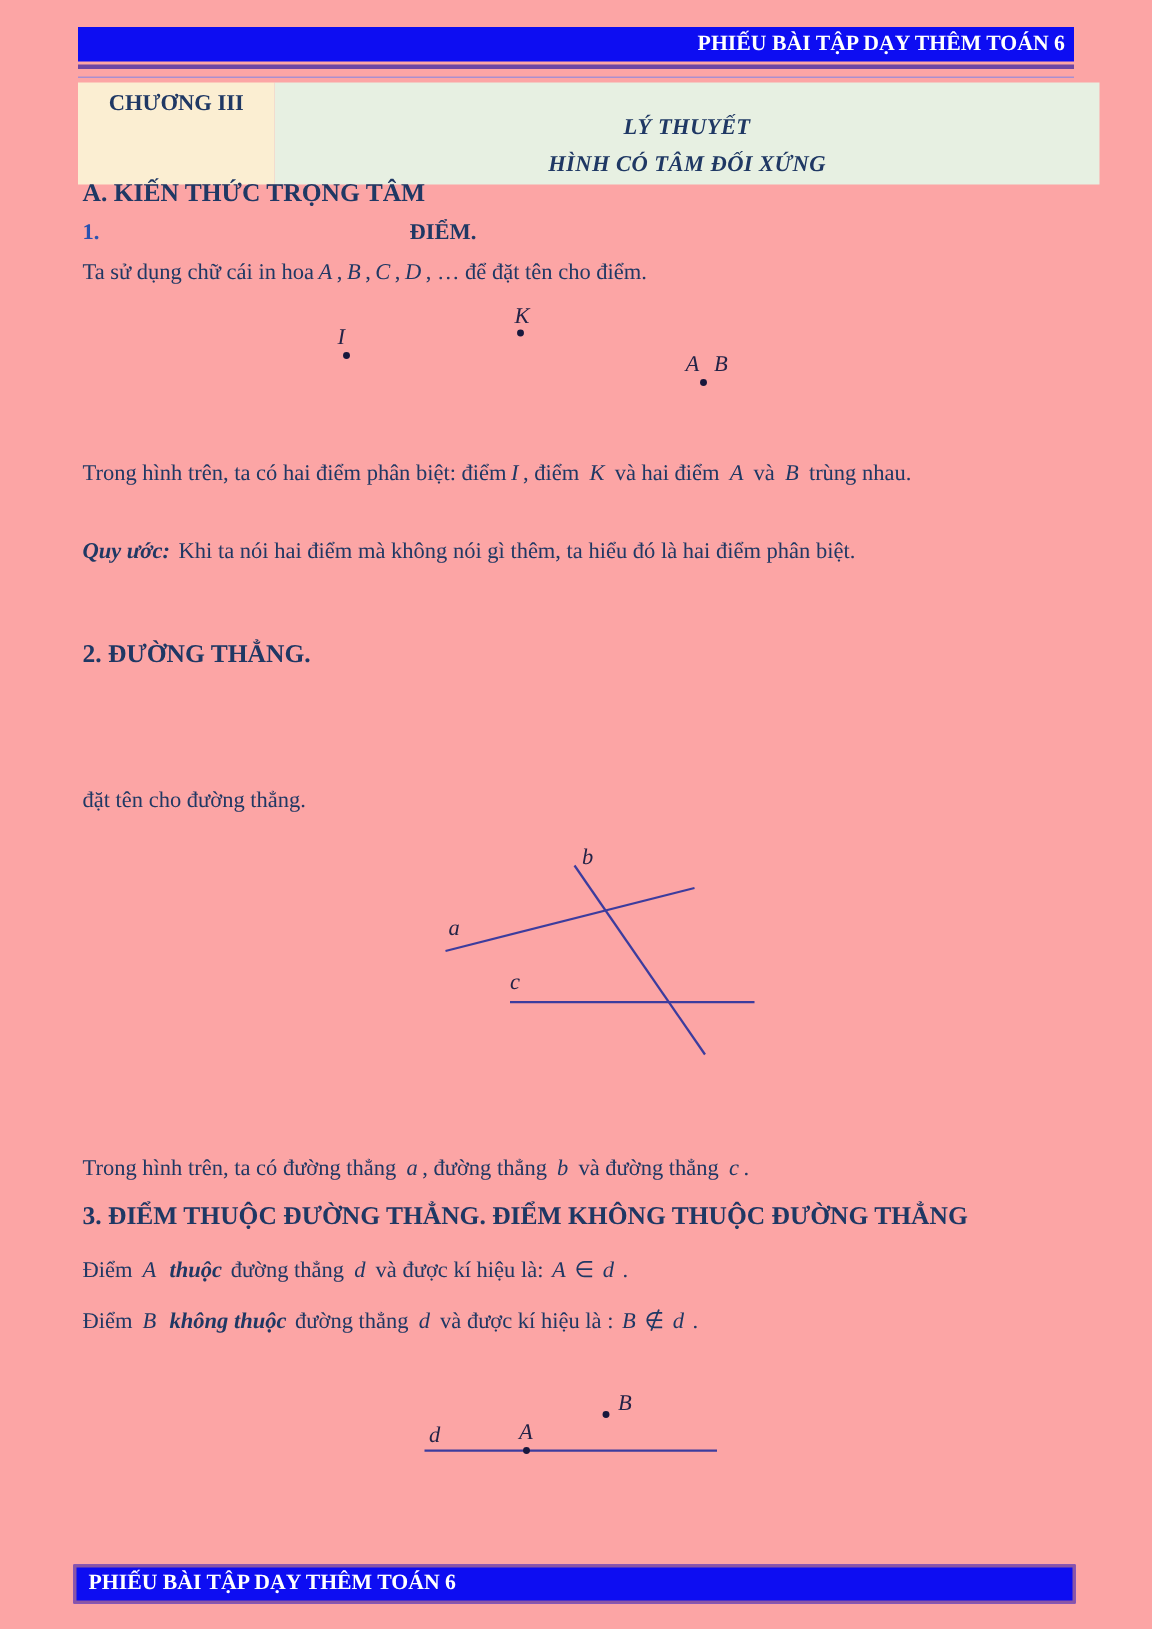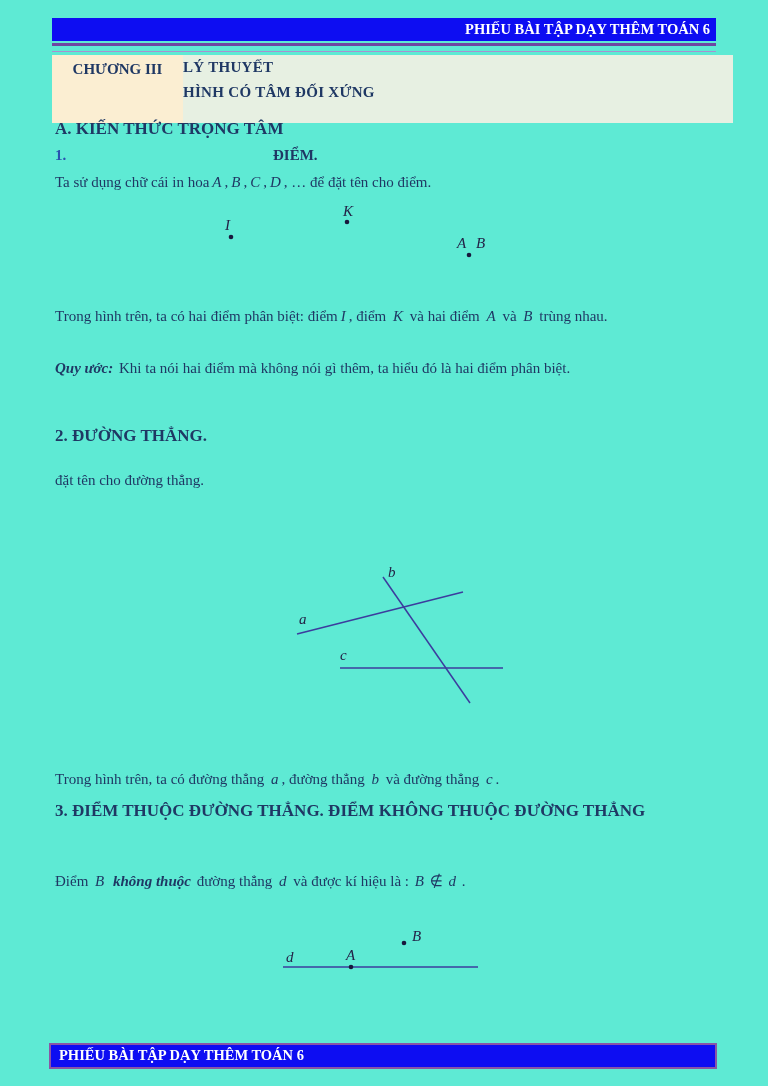--- a/index.html
+++ b/index.html
@@ -1,36 +1,36 @@
 <!DOCTYPE html>
 <html><head>
 <meta charset="utf-8">
 <style>
   html,body{margin:0;padding:0;background:#ffffff;}
-  .page{position:relative;width:768px;height:1086px;background:#5eead4;overflow:hidden;
+  .page{position:relative;width:768px;height:1086px;background:#fca5a5;overflow:hidden;
         font-family:"Liberation Serif",serif;color:#1F3864;}
   .abs{position:absolute;}
 
   
   .topbar{left:52px;top:18px;width:664px;height:23px;background:#0D0DF2;
           color:#ffffff;font-weight:bold;font-size:14.5px;line-height:23px;
           text-align:right;padding-right:6px;box-sizing:border-box;}
   .toprule{left:52px;top:43px;width:664px;height:5px;
            border-top:3px solid #6E46A3;border-bottom:1px solid #A98FD0;box-sizing:content-box;}
   .botbar{left:49px;top:1043px;width:668px;height:26px;background:#0D0DF2;
           border:2px solid #8A55A5;box-sizing:border-box;
           color:#ffffff;font-weight:bold;font-size:14.5px;line-height:21px;padding-left:8px;}
 
   
   .chapbox{left:52px;top:55px;width:681px;height:68px;display:flex;}
   .chap-left{width:131px;background:#FBEED2;text-align:center;font-weight:bold;
              font-size:15px;padding-top:6px;box-sizing:border-box;}
-  .chap-right{flex:1;background:#E7F0E2;text-align:left;font-weight:bold;
-              font-size:15px;padding-top:0;box-sizing:border-box;line-height:25px;
-              letter-spacing:.3px;}
+  .chap-right{flex:1;background:#E7F0E2;text-align:center;font-weight:bold;
+              font-size:15px;padding-top:18px;box-sizing:border-box;line-height:25px;
+              letter-spacing:.3px;font-style:italic;}
 
   
   .h{font-weight:bold;font-size:17px;color:#1F3864;white-space:nowrap;}
   .para{font-size:15px;line-height:20px;color:#1F3864;white-space:nowrap;}
   .num{font-weight:bold;color:#2A52B0;}
   .s1title{position:absolute;left:218px;top:0;font-weight:bold;}
   .mv{font-style:italic;margin:0 3px;}
   .bi{font-weight:bold;font-style:italic;margin:0 2px;}
   .op{font-style:normal;}
   .fx{font-style:italic;margin:0 2px;}
@@ -73,37 +73,38 @@
     <span class="flabel" style="left:307px;top:38px;">A</span>
     <span class="flabel" style="left:326px;top:38px;">B</span>
   </div>
 
   <div class="abs para" style="left:55px;top:306px;"><span>Trong hình trên, ta có hai điểm phân biệt: điểm</span><span class="mv">I</span><span>, điểm</span> <span class="mv">K</span> <span>và hai điểm</span> <span class="mv">A</span> <span>và</span> <span class="mv">B</span> <span>trùng nhau.</span></div>
 
   <div class="abs para" style="left:55px;top:358px;"><span class="bi" style="margin-left:0;">Quy ước:</span><span> Khi ta nói hai điểm mà không nói gì thêm, ta hiểu đó là hai điểm phân biệt.</span></div>
 
   <div class="abs h" style="left:55px;top:426px;">2. ĐƯỜNG THẲNG.</div>
 
-  <div class="abs para" style="left:55px;top:470px;">đặt tên cho đường thẳng.</div>
+  <div class="abs para" style="left:55px;top:524px;">đặt tên cho đường thẳng.</div>
 
   <div class="fig" style="left:270px;top:558px;width:250px;height:150px;">
     <svg width="250" height="150" viewBox="0 0 250 150">
       <line x1="113" y1="19" x2="200" y2="145" stroke="#3C3C9E" stroke-width="1.5"></line>
       <line x1="27" y1="76" x2="193" y2="34" stroke="#3C3C9E" stroke-width="1.5"></line>
       <line x1="70" y1="110" x2="233" y2="110" stroke="#3C3C9E" stroke-width="1.5"></line>
     </svg>
     <span class="flabel" style="left:118px;top:7px;">b</span>
     <span class="flabel" style="left:29px;top:54px;">a</span>
     <span class="flabel" style="left:70px;top:90px;">c</span>
   </div>
 
   <div class="abs para" style="left:55px;top:769px;"><span>Trong hình trên, ta có đường thẳng</span> <span class="mv">a</span><span>, đường thẳng</span> <span class="mv">b</span> <span>và đường thẳng</span> <span class="mv">c</span><span>.</span></div>
 
   <div class="abs h" style="left:55px;top:801px;">3. ĐIỂM THUỘC ĐƯỜNG THẲNG. ĐIỂM KHÔNG THUỘC ĐƯỜNG THẲNG</div>
 
+  <div class="abs para" style="left:55px;top:837px;"><span>Điểm</span> <span class="mv">A</span> <span class="bi">thuộc</span> <span>đường thẳng</span> <span class="mv">d</span> <span>và được kí hiệu là:</span> <span class="fx">A</span><span class="op"> ∈ </span><span class="fx">d</span> <span>.</span></div>
 
   <div class="abs para" style="left:55px;top:871px;font-family:Liberation Serif, serif;"><span>Điểm</span> <span class="mv">B</span> <span class="bi">không thuộc</span> <span>đường thẳng</span> <span class="mv">d</span> <span>và được kí hiệu là :</span> <span class="fx">B</span><span class="op"> ∉ </span><span class="fx">d</span> <span>.</span></div>
 
   <div class="fig" style="left:275px;top:925px;width:215px;height:55px;">
     <svg width="215" height="55" viewBox="0 0 215 55">
       <line x1="8" y1="42" x2="203" y2="42" stroke="#3C3C9E" stroke-width="1.5"></line>
       <circle cx="76" cy="42" r="2.3" fill="#18183D"></circle>
       <circle cx="129" cy="18" r="2.3" fill="#18183D"></circle>
     </svg>
     <span class="flabel" style="left:11px;top:25px;">d</span>

